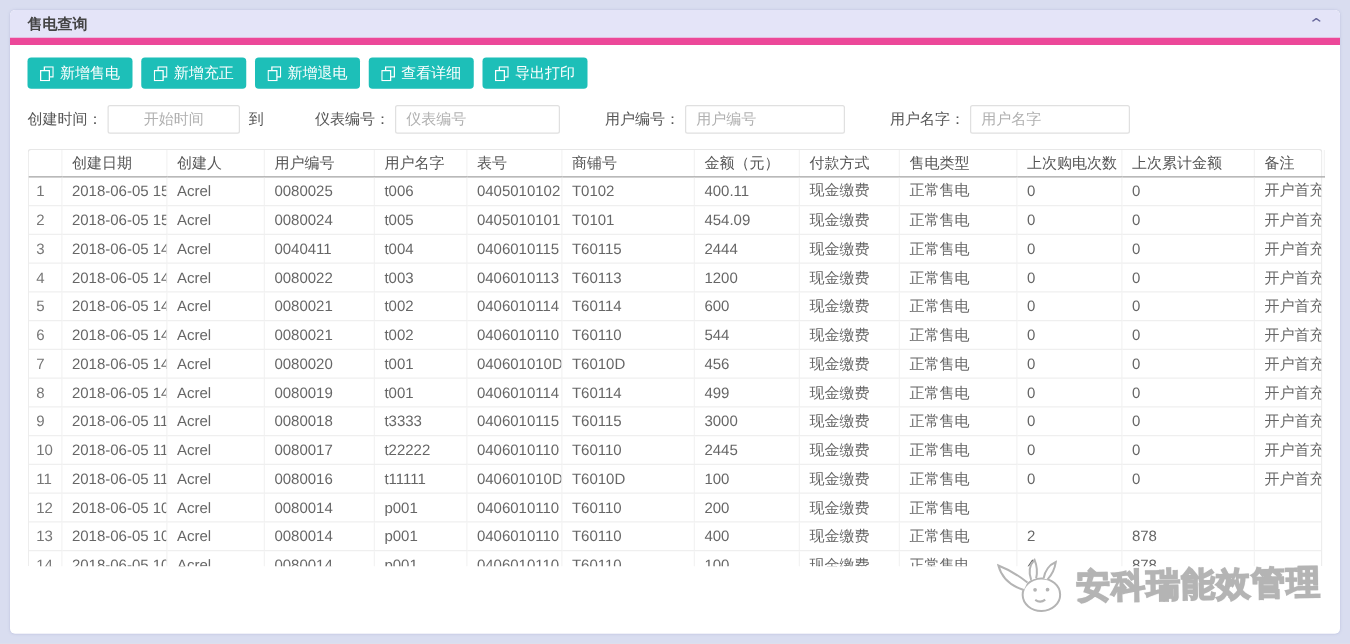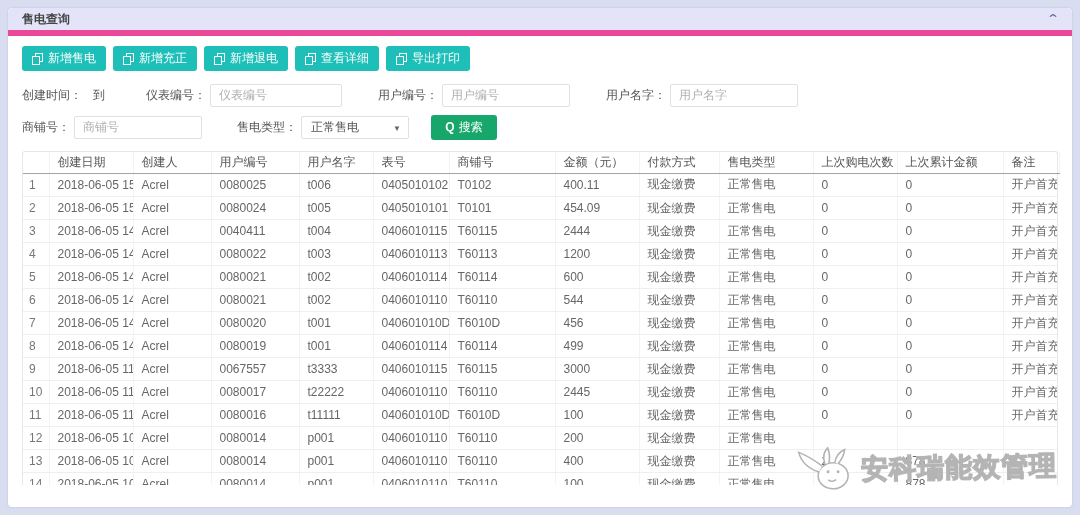--- a/index.html
+++ b/index.html
@@ -140,44 +140,31 @@
             <rect x="3.5" y="0.5" width="7" height="8" fill="none" stroke="#ffffff"></rect>
             <rect x="0.5" y="3.5" width="7" height="8" fill="#1dbfb8" stroke="#ffffff"></rect>
           </svg>
           <span>导出打印</span>
         </button>
       </div>
 
     <div class="filters">
       <div class="frow">
         <span class="flabel">创建时间：</span>
+        <input class="finput center-ph" style="width: 106px;" placeholder="开始时间">
         <span class="to-label">到</span>
         <span class="fgap"></span>
         <span class="flabel">仪表编号：</span>
         <input class="finput" style="width: 132px;" placeholder="仪表编号">
         <span class="fgap2"></span>
         <span class="flabel">用户编号：</span>
         <input class="finput" style="width: 128px;" placeholder="用户编号">
         <span class="fgap2"></span>
         <span class="flabel">用户名字：</span>
         <input class="finput" style="width: 128px;" placeholder="用户名字">
-      </div>
-      <div class="frow">
-        <span class="flabel">商铺号：</span>
-        <input class="finput" style="width: 128px;" placeholder="商铺号">
-        <span style="width:35px"></span>
-        <span class="flabel">售电类型：</span>
-        <div class="select">
-          <span>正常售电</span>
-          <span class="caret">▼</span>
-        </div>
-        <button class="search-btn">
-          <span class="mag">Q</span>
-          <span>搜索</span>
-        </button>
       </div>
     </div>
 
     <div class="tpanel">
       <table>
         <colgroup id="cols">
             <col style="width: 26px;">
             <col style="width: 84px;">
             <col style="width: 78px;">
             <col style="width: 88px;">
@@ -344,21 +331,21 @@
                 <td class="">现金缴费</td>
                 <td class="">正常售电</td>
                 <td class="">0</td>
                 <td class="">0</td>
                 <td class="">开户首充</td>
               </tr>
               <tr>
                 <td class="idx">9</td>
                 <td class="">2018-06-05 11:19:0</td>
                 <td class="">Acrel</td>
-                <td class="">0067557</td>
+                <td class="">0080018</td>
                 <td class="">t3333</td>
                 <td class="">0406010115</td>
                 <td class="">T60115</td>
                 <td class="">3000</td>
                 <td class="">现金缴费</td>
                 <td class="">正常售电</td>
                 <td class="">0</td>
                 <td class="">0</td>
                 <td class="">开户首充</td>
               </tr>

